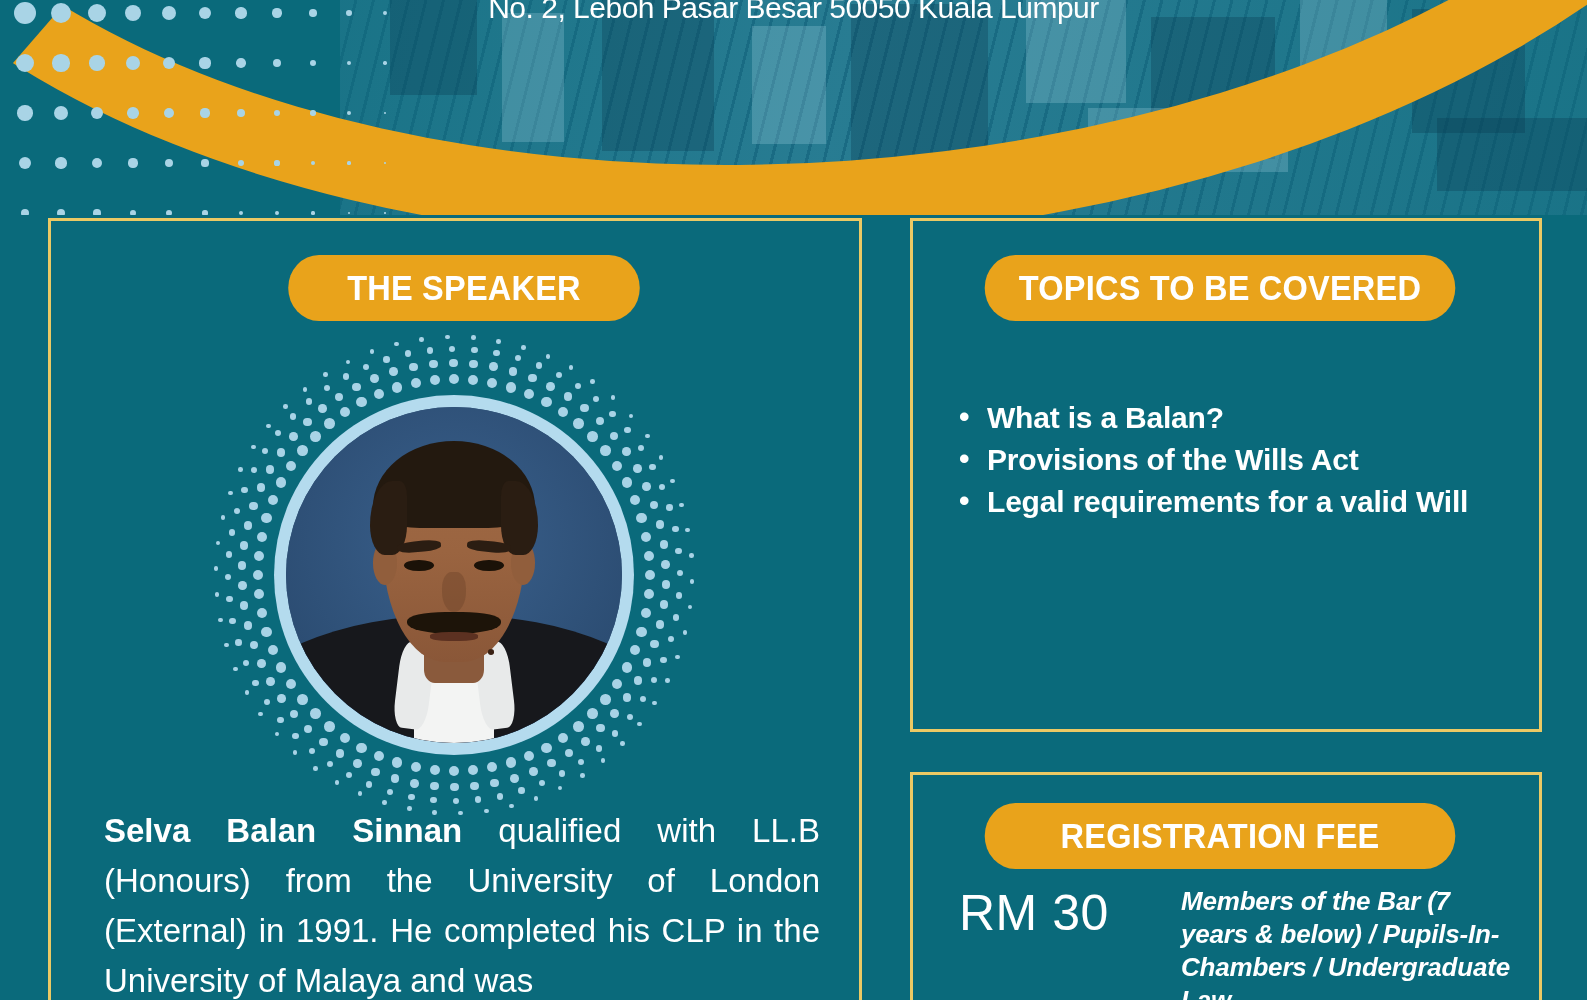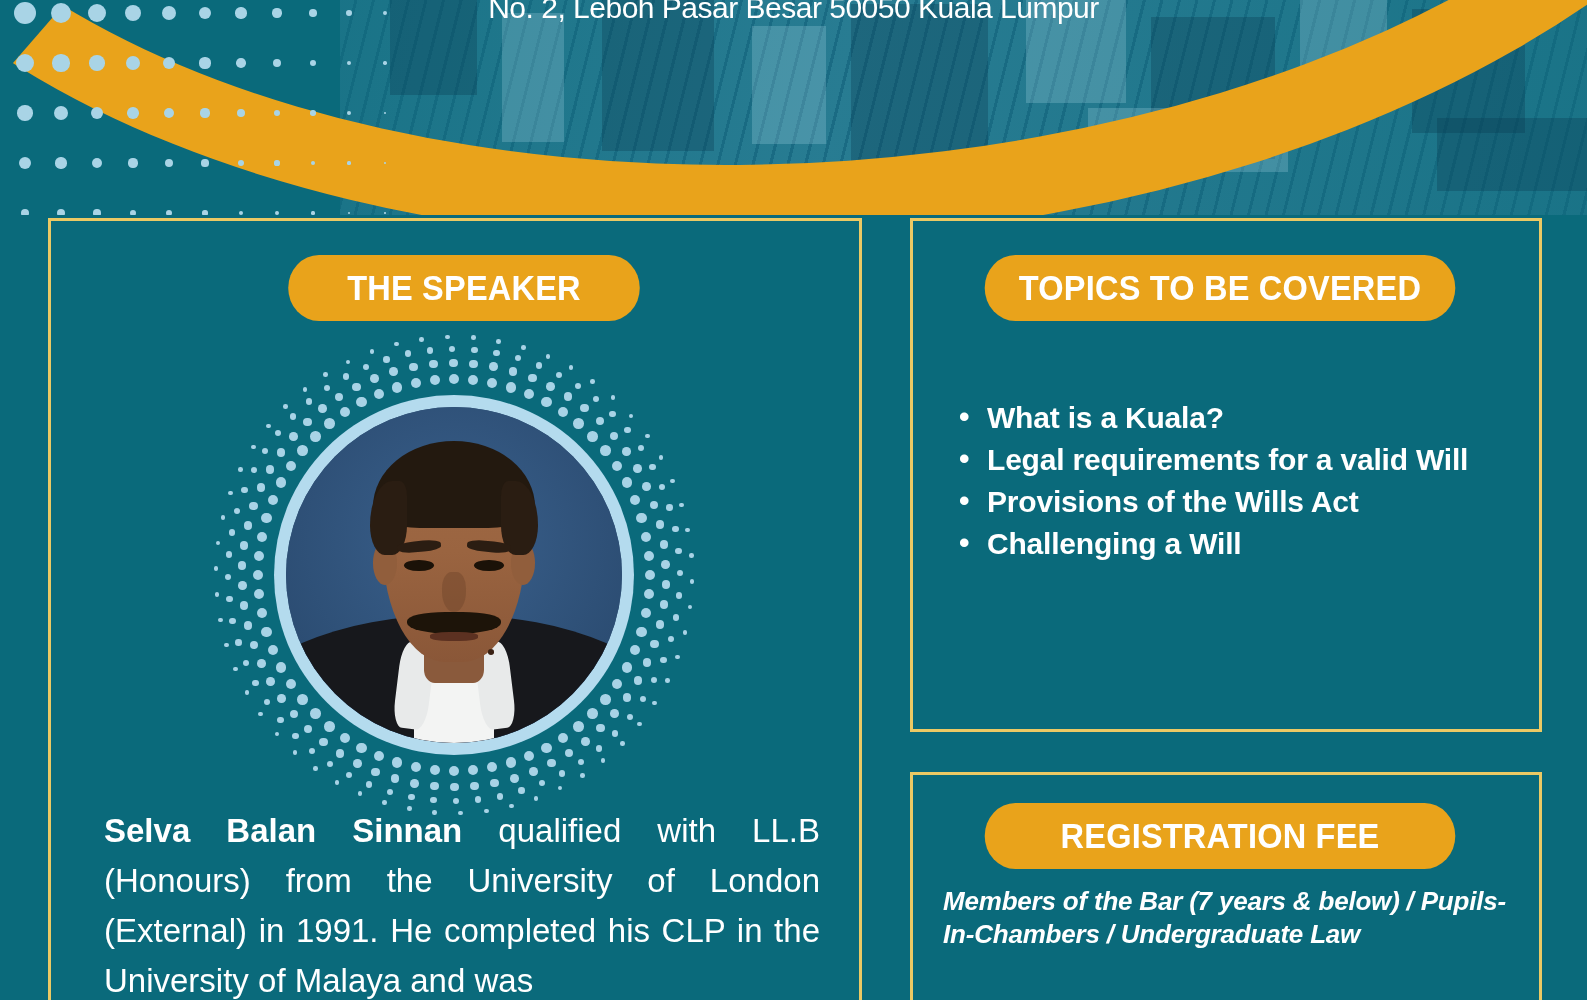--- a/index.html
+++ b/index.html
@@ -573,25 +573,25 @@
     <b style="width: 4.6px; height: 4.6px; left: 467.417px; top: 188.753px;"></b>
     <b style="width: 4.6px; height: 4.6px; left: 470.907px; top: 214.286px;"></b>
     <b style="width: 4.6px; height: 4.6px; left: 471.615px; top: 240.047px;"></b>
   </div>
 
 <div id="bio"><span class="nm">Selva Balan Sinnan</span><span> qualified with LL.B (Honours) from the University of London (External) in 1991. He completed his CLP in the University of Malaya and was</span></div>
 
 <div class="panel" id="panel-topics">
   <div class="pill" id="pill-topics">TOPICS TO BE COVERED</div>
   <ul id="topics">
-    <li>What is a Kuala?</li>
+    <li>What is a Balan?</li>
+    <li>Provisions of the Wills Act</li>
     <li>Legal requirements for a valid Will</li>
-    <li>Provisions of the Wills Act</li>
-    <li>Challenging a Will</li>
   </ul>
 </div>
 
 <div class="panel" id="panel-fee">
   <div class="pill" id="pill-fee">REGISTRATION FEE</div>
   <div id="fee-row">
+    <div id="fee-amount">RM 30</div>
     <div id="fee-desc">Members of the Bar (7 years &amp; below) / Pupils-In-Chambers / Undergraduate Law</div>
   </div>
 </div>
 
 </body></html>

